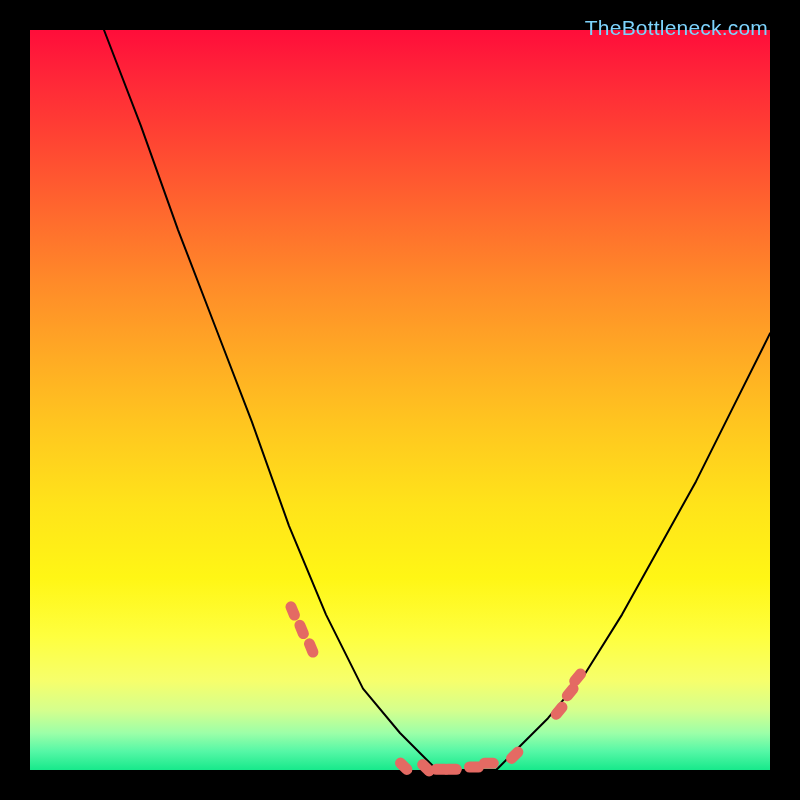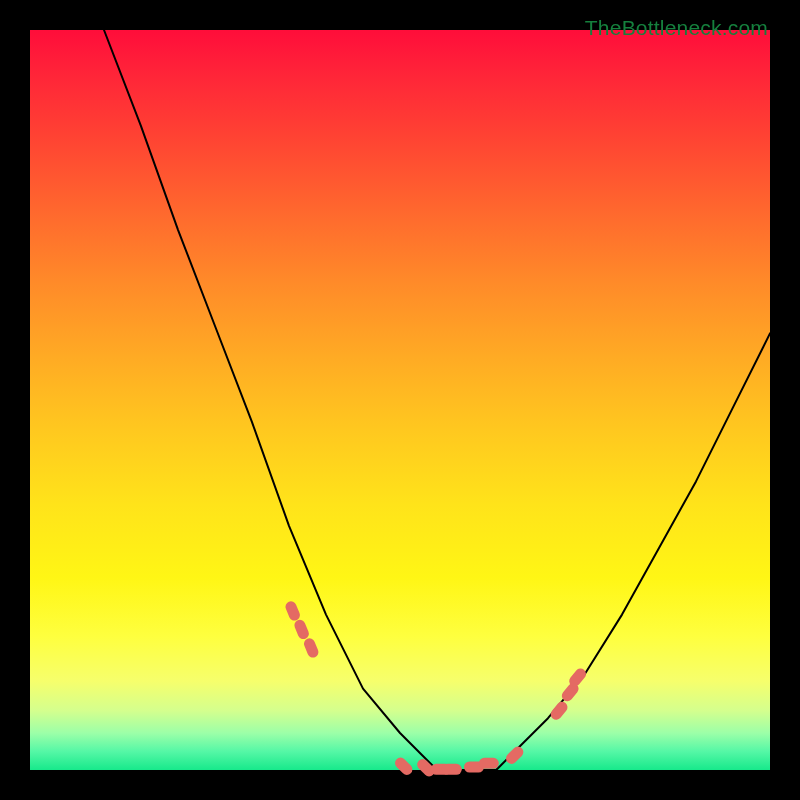--- a/index.html
+++ b/index.html
@@ -39,21 +39,21 @@
       #d4ff8e 92%,
       #9cffa8 95%,
       #55f7a6 97.5%,
       #17e98b 100%
     );
   }
   .watermark {
     position: absolute;
     top: 2px;
     right: 18px;
-    color: #15803d;
+    color: #7dd3fc;
     font-family: Arial, Helvetica, sans-serif;
     font-size: 21px;
     font-weight: 400;
     letter-spacing: 0.2px;
     z-index: 50;
     user-select: none;
   }
   svg.curve {
     position: absolute;
     left: 0;

